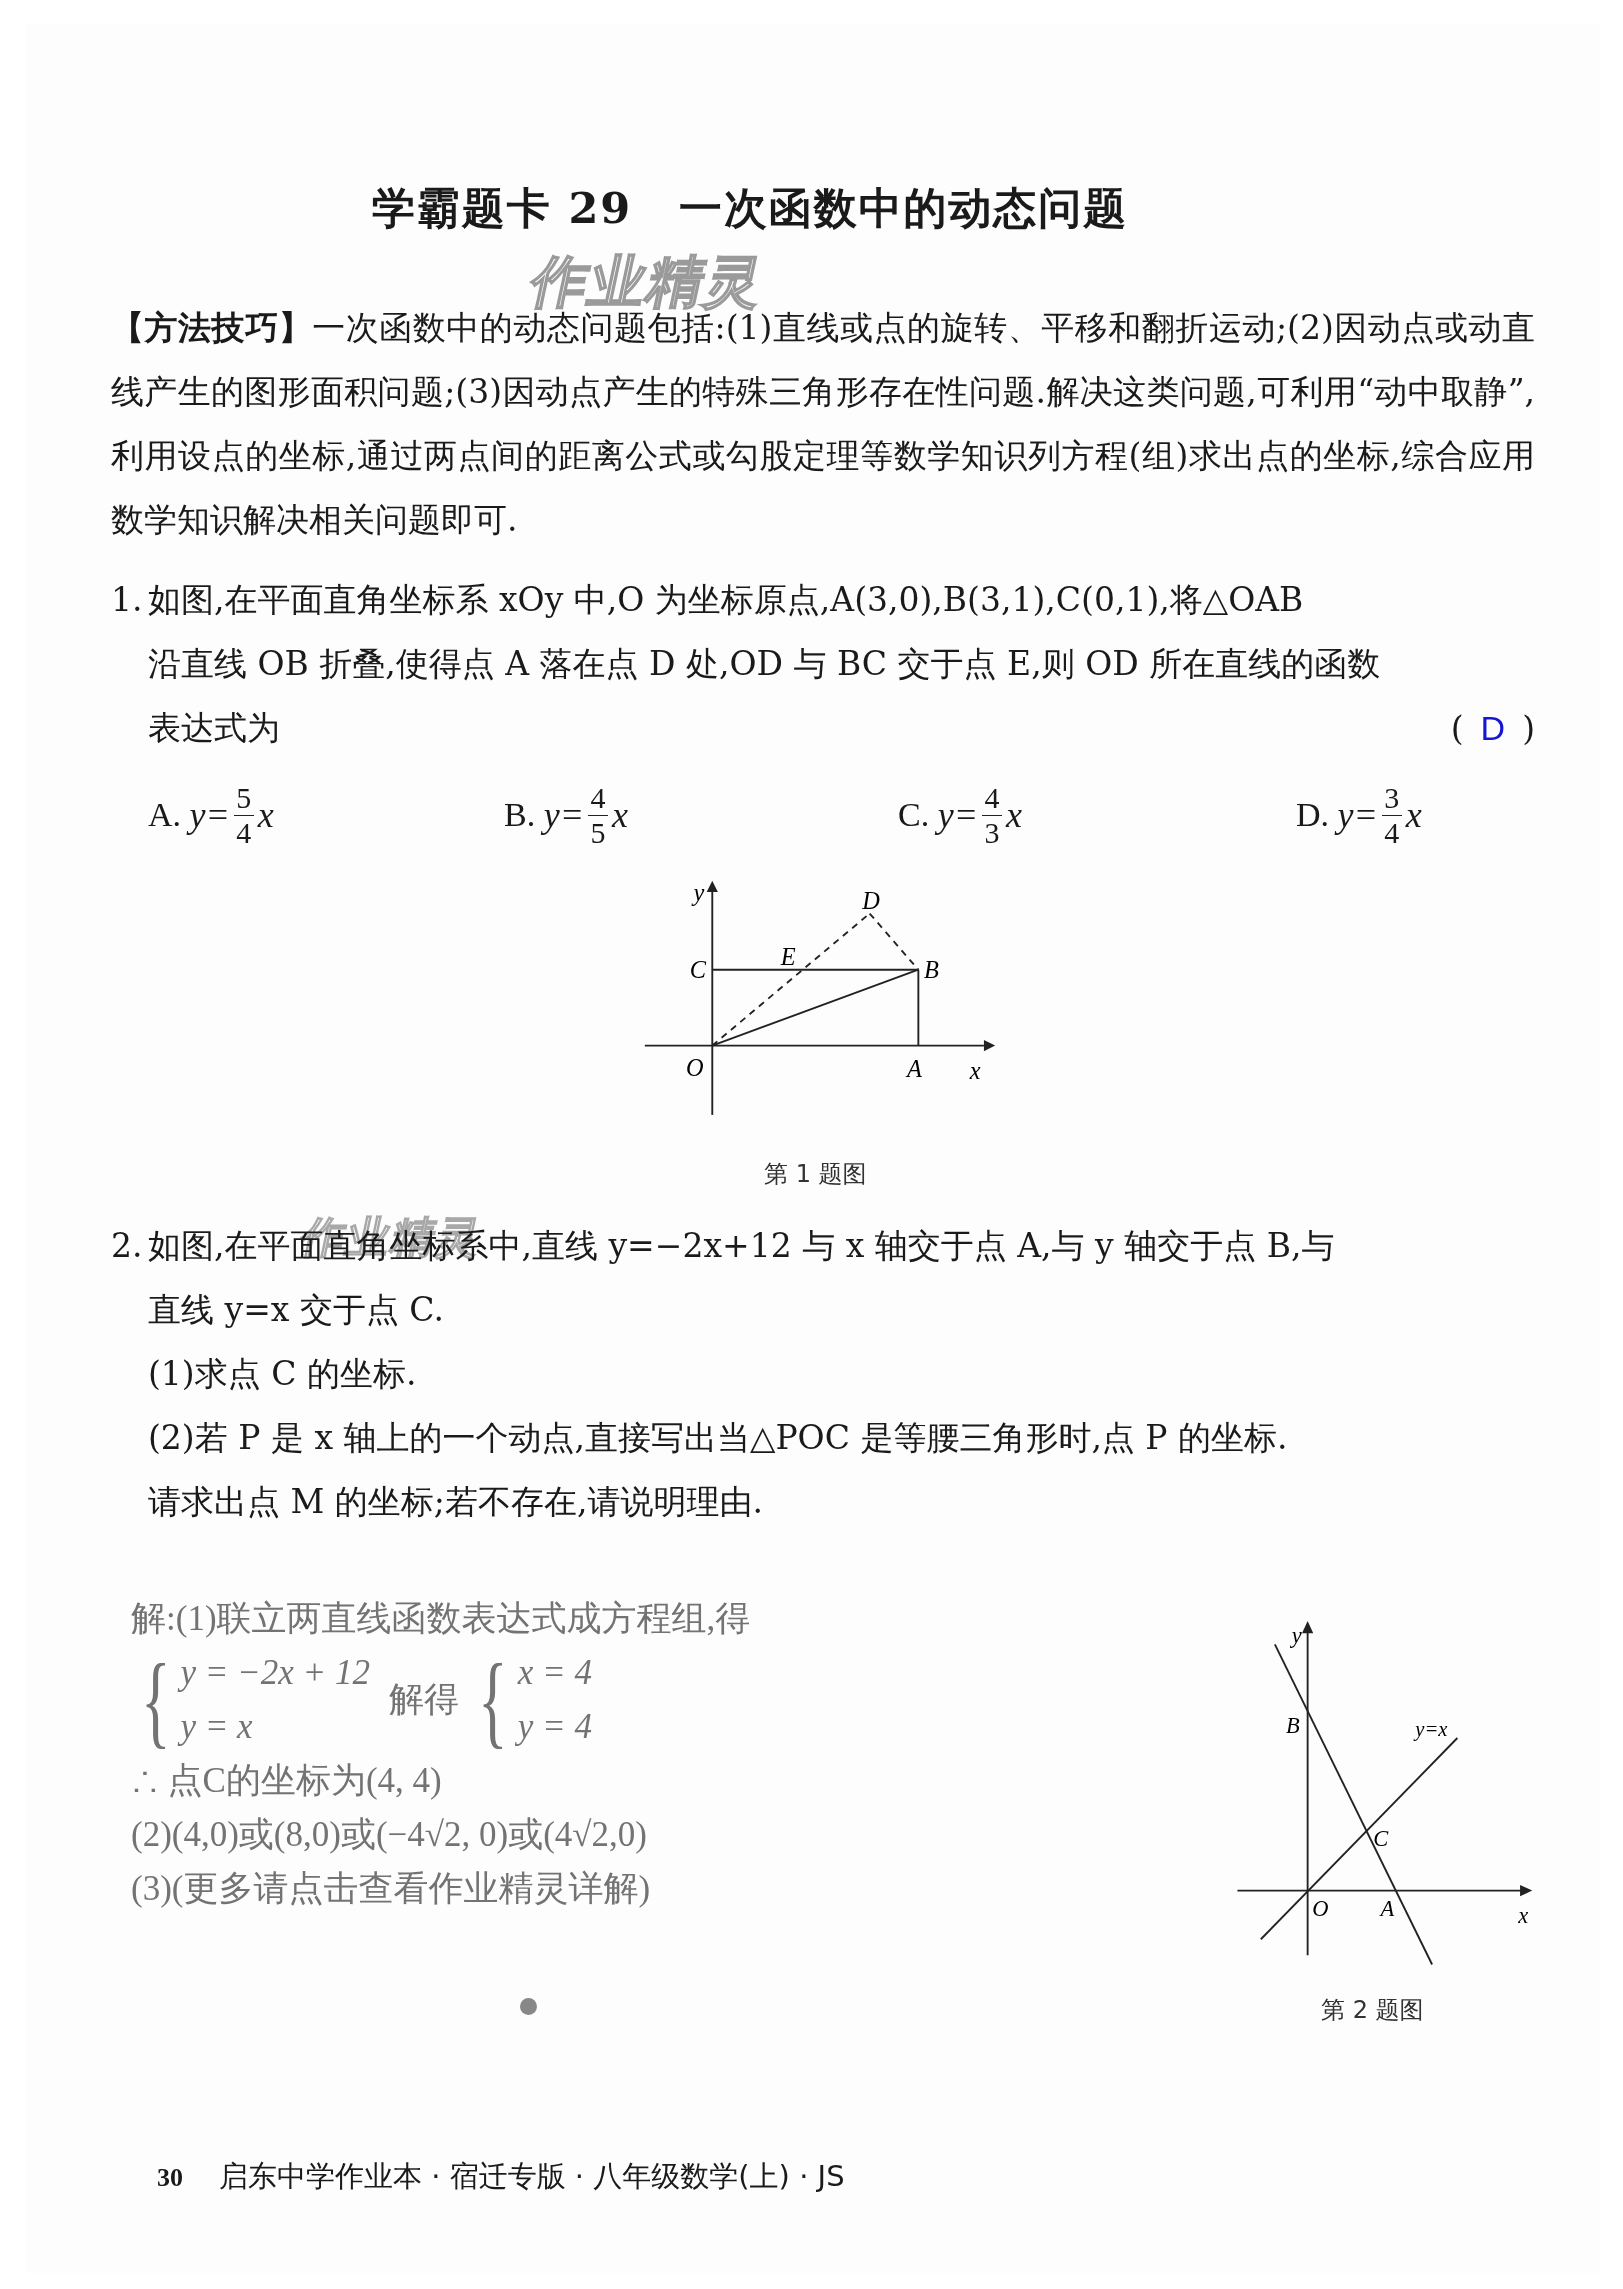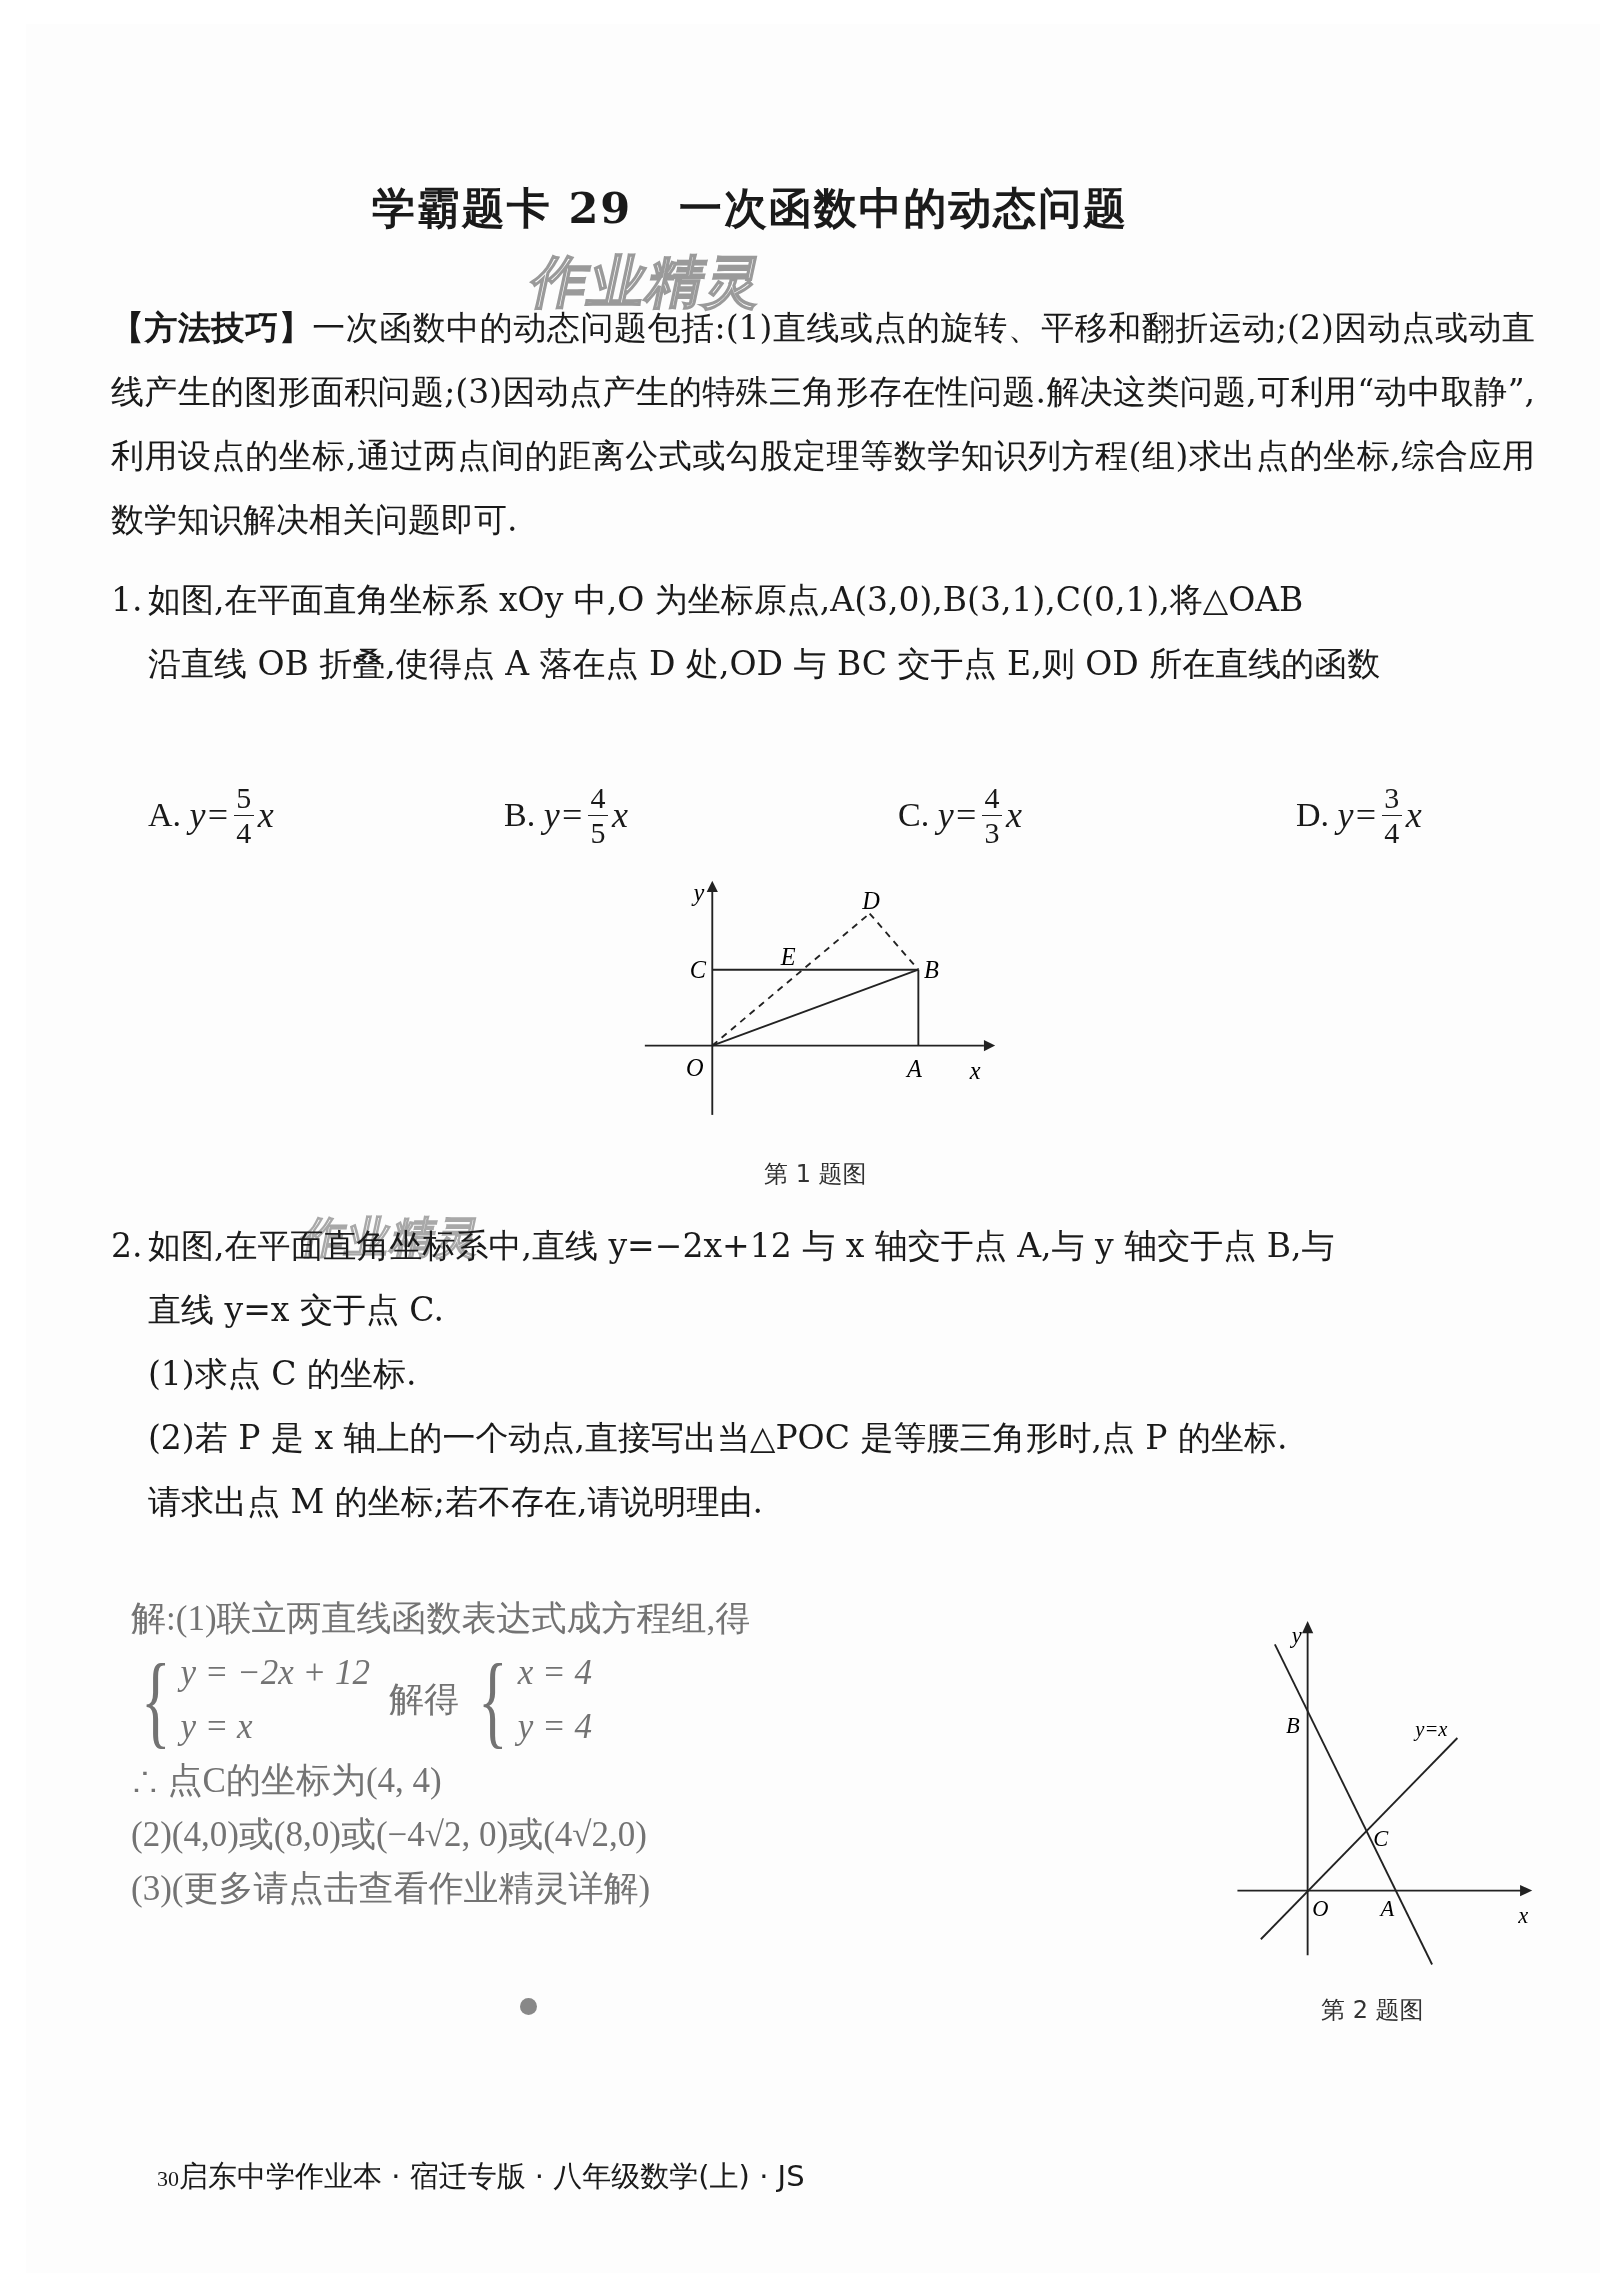--- a/index.html
+++ b/index.html
@@ -26,40 +26,44 @@
   .opt { position: absolute; top: 0; display: flex; align-items: center; height: 94px; }
   .frac { display: inline-flex; flex-direction: column; align-items: center; margin: 0 3.7px;
           font-family: "Liberation Serif", serif; font-size: 30px; line-height: 34px; vertical-align: middle; }
   .frac .n { border-bottom: 1.9px solid #222; padding: 0 2.8px; }
   .caption { font-family: "DejaVu Sans", sans-serif; font-size: 24px; color: #333; }
   .sol { left: 131px; color: #737373; font-family: "Liberation Serif", "DejaVu Serif", serif; font-size: 35px; }
   .sys { display: flex; align-items: center; }
   .brace { font-size: 103px; line-height: 94px; font-weight: 200; transform: scaleX(0.6); display: inline-block; }
   .lines div { line-height: 54px; font-style: italic; }
   .footer { left: 157px; top: 2157px; font-size: 29px; font-family: "DejaVu Sans", sans-serif; }
-  .footer .pnum { font-family: "Liberation Serif", serif; font-weight: normal; font-size: 22px; }
+  .footer .pnum { font-family: "Liberation Serif", serif; font-weight: bold; font-size: 26px; margin-right: 36px; }
   svg text { font-family: "Liberation Serif", serif; font-style: italic; }
 </style>
 </head>
 <body>
 
 <div class="page"></div>
 
 <div class="abs title">
   <span>学霸题卡 29</span><span class="gap"></span><span>一次函数中的动态问题</span>
 </div>
 <div class="abs watermark wm1">作业精灵</div>
 
 <div class="abs para" style="top:296px;">
   <span class="method-label">【方法技巧】</span><span>一次函数中的动态问题包括:(1)直线或点的旋转、平移和翻折运动;(2)因动点或动直线产生的图形面积问题;(3)因动点产生的特殊三角形存在性问题.解决这类问题,可利用“动中取静”,利用设点的坐标,通过两点间的距离公式或勾股定理等数学知识列方程(组)求出点的坐标,综合应用数学知识解决相关问题即可.</span>
 </div>
 
 <div class="abs q" style="top:568px;">
   <div><span class="num">1.</span><span>如图,在平面直角坐标系 xOy 中,O 为坐标原点,A(3,0),B(3,1),C(0,1),将△OAB</span></div>
   <div class="indent">沿直线 OB 折叠,使得点 A 落在点 D 处,OD 与 BC 交于点 E,则 OD 所在直线的函数</div>
+  <div class="indent" style="position:relative;">
+    <span>表达式为</span>
+    <span class="ans-paren"><span>(</span><span class="ans-letter">D</span><span>)</span></span>
+  </div>
 </div>
 
 <div class="abs options">
   <div class="opt" style="left:0;">
     <span>A.</span>&nbsp;<span class="math">y=</span>
     <span class="frac">
         <span class="n">5</span>
         <span>4</span>
       </span>
     <span class="math">x</span>

